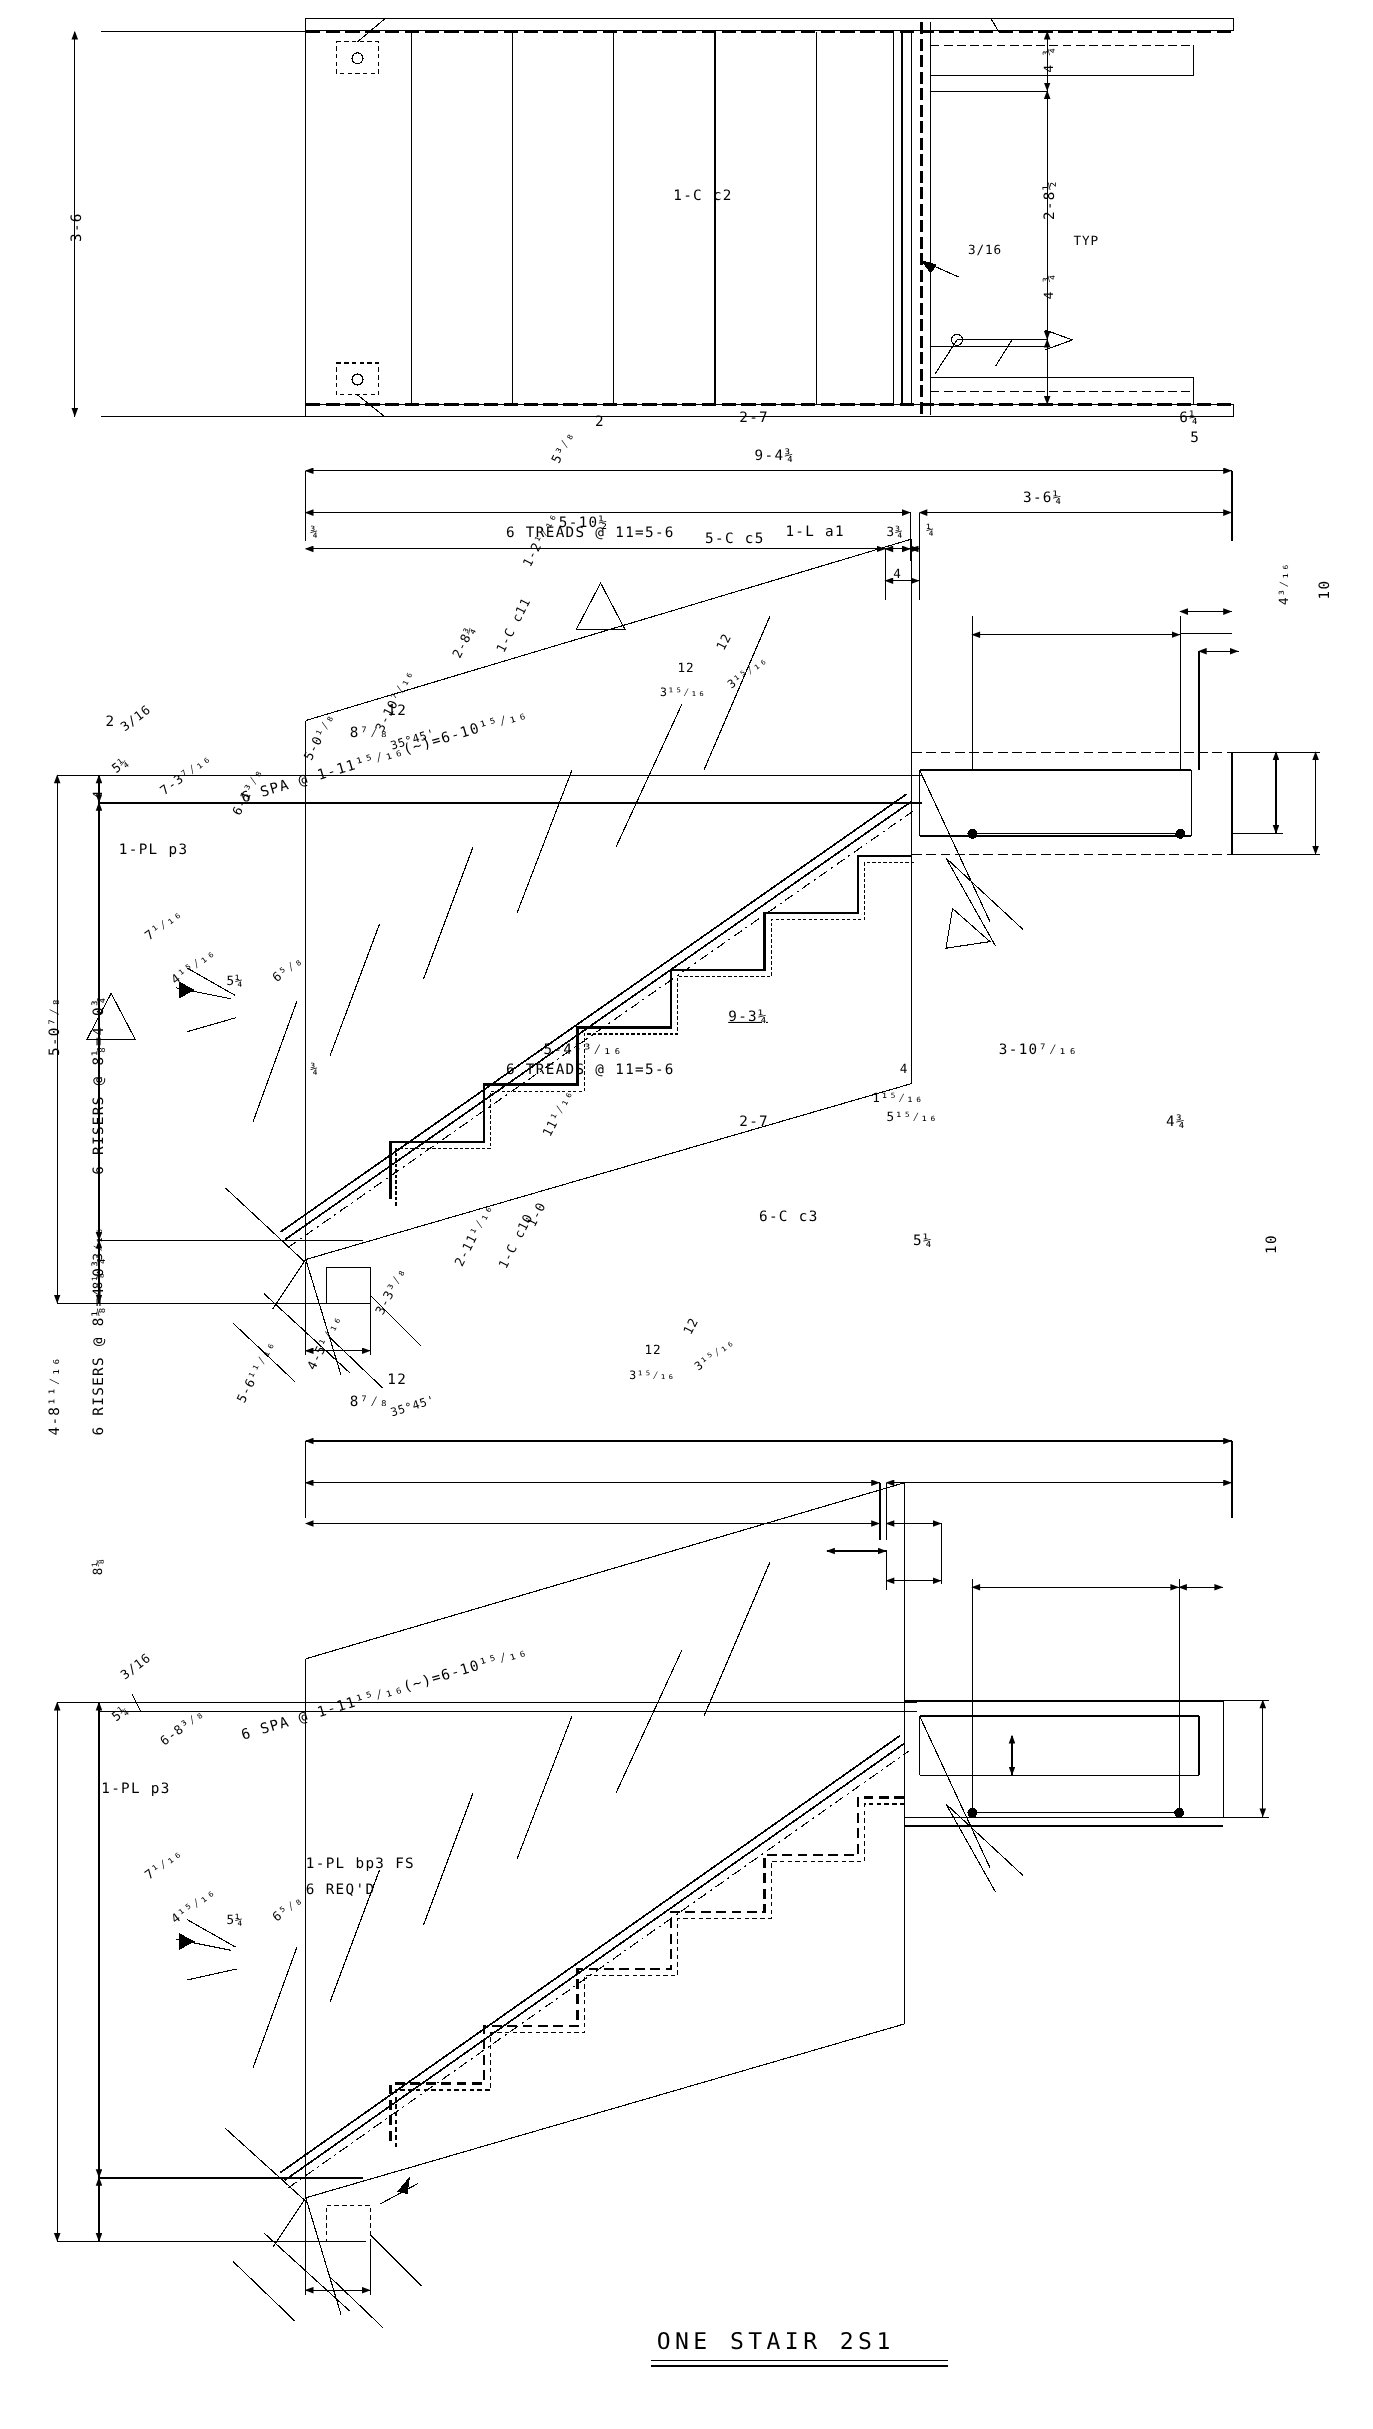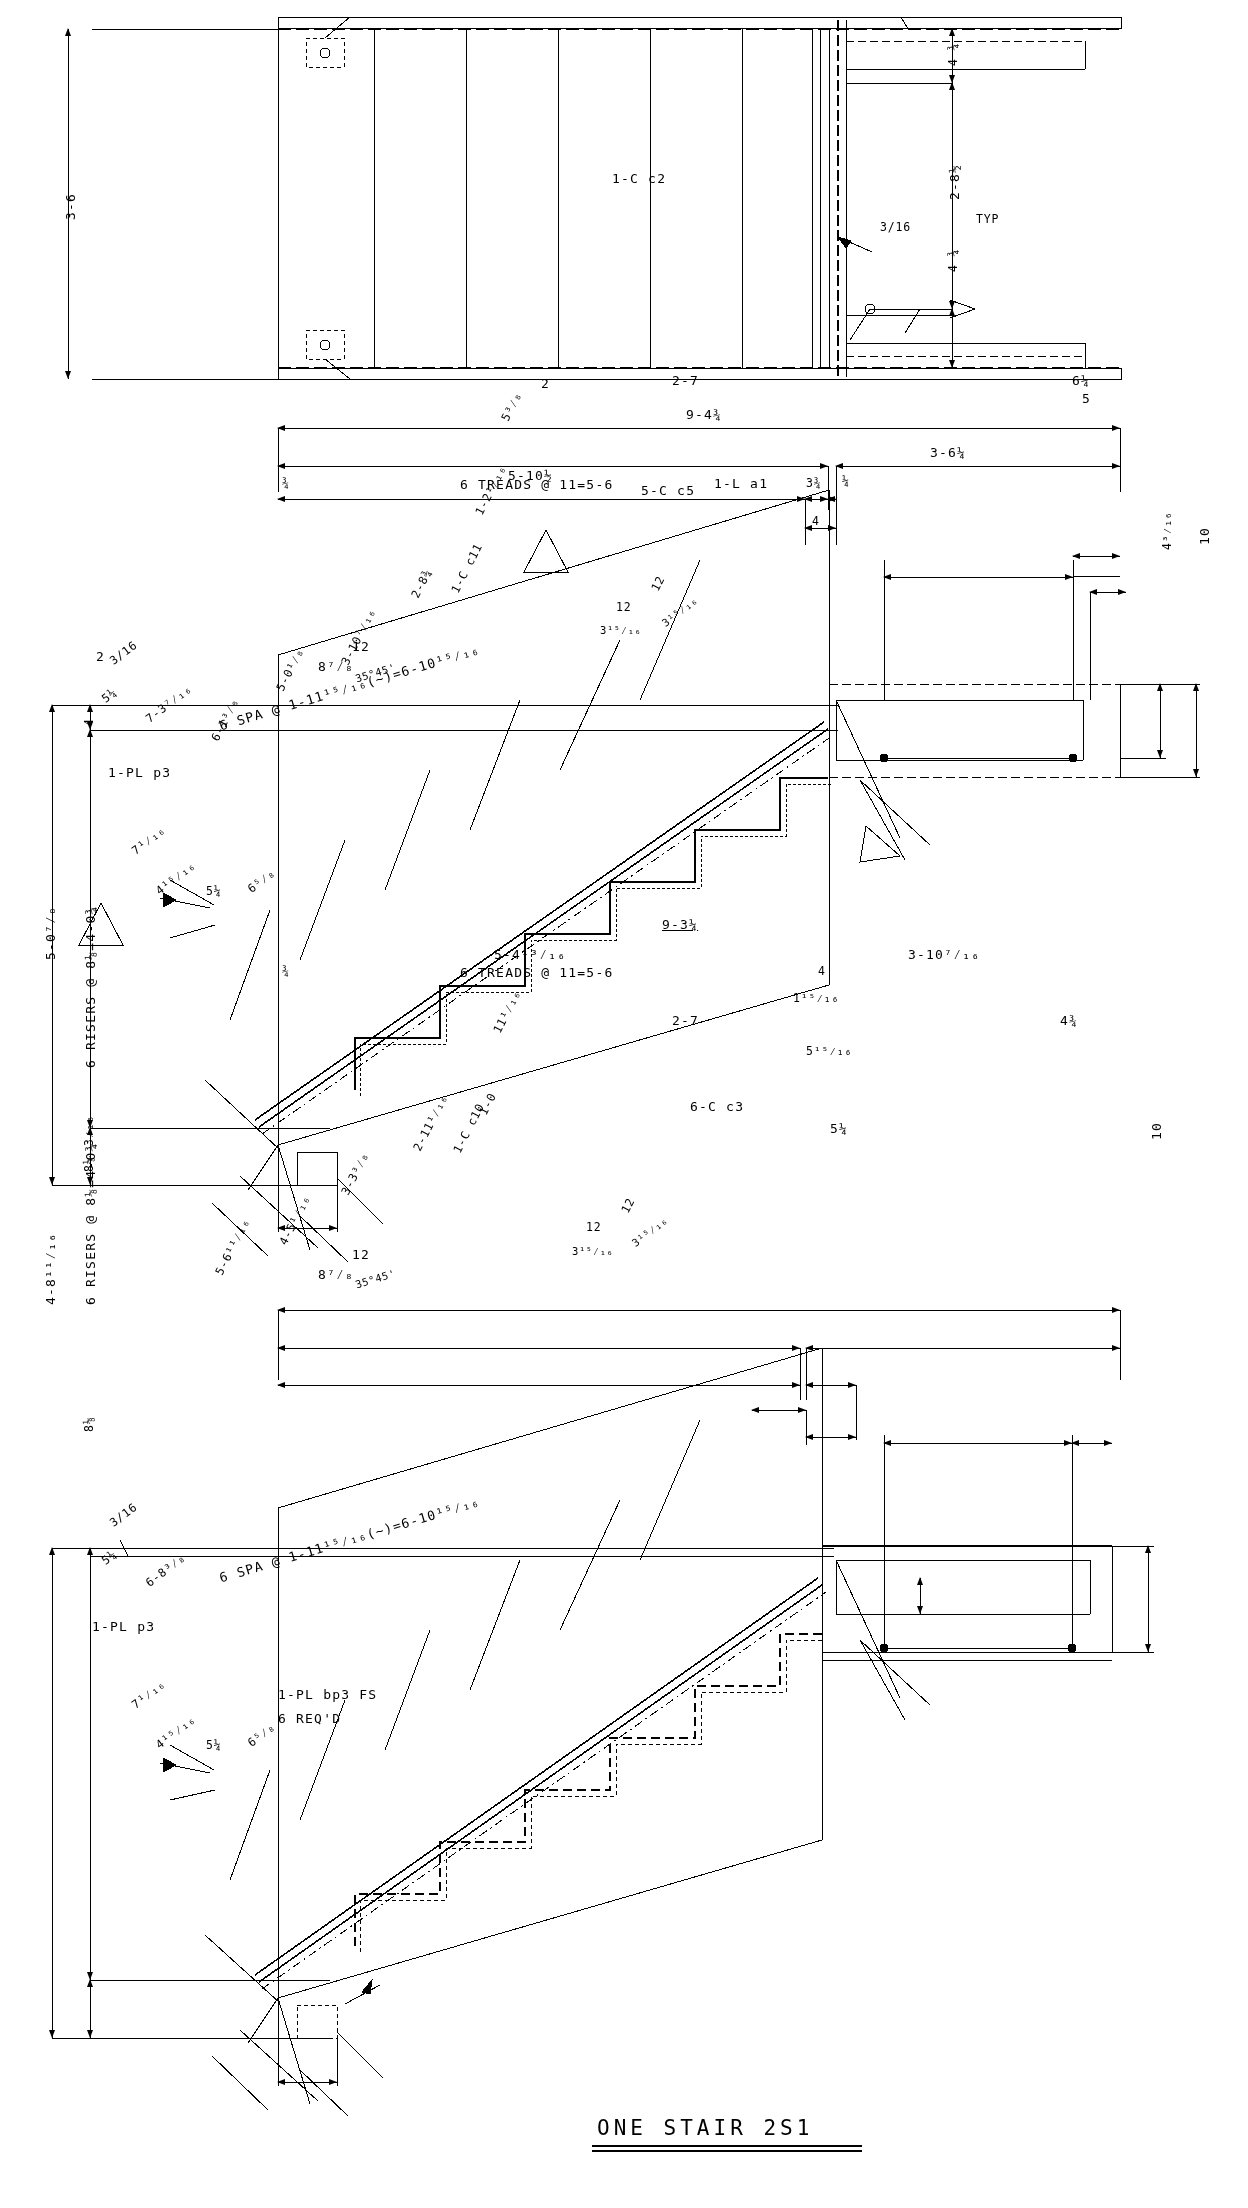--- a/index.html
+++ b/index.html
@@ -366,21 +366,21 @@
 <div class="lbl" style="left:541px;top:377px;">2</div>
 <div class="lbl" style="left:96px;top:650px;">2</div>
 
 <div class="lbl" style="left:662px;top:918px;text-decoration:underline;">9-3¼</div>
 <div class="lbl" style="left:494px;top:948px;">5-4¹³⁄₁₆</div>
 <div class="lbl" style="left:908px;top:948px;">3-10⁷⁄₁₆</div>
 <div class="lbl sm" style="left:282px;top:966px;">¾</div>
 <div class="lbl" style="left:460px;top:966px;">6 TREADS @ 11=5-6</div>
 <div class="lbl sm" style="left:818px;top:966px;">4</div>
 <div class="lbl sm" style="left:750px;top:993px;margin-left:43px;">1¹⁵⁄₁₆</div>
-<div class="lbl sm" style="left:806px;top:1046px;">5¹⁵⁄₁₆</div>
+<div class="lbl sm" style="left:806px;top:1010px;">5¹⁵⁄₁₆</div>
 
 <div class="lbl r90" style="left:44px;top:1305px;">4-8¹¹⁄₁₆</div>
 <div class="lbl r90" style="left:84px;top:1305px;">6 RISERS @ 8⅛=4-0¾</div>
 <div class="lbl r90 sm" style="left:84px;top:1146px;">3⁄₁₆</div>
 <div class="lbl r90 sm" style="left:84px;top:1432px;">8⅛</div>
 
 <div class="lbl" style="left:218px;top:1572px;transform:rotate(-16.5deg);transform-origin:0 0;">6 SPA @ 1-11¹⁵⁄₁₆(~)=6-10¹⁵⁄₁₆</div>
 <div class="lbl sm" style="left:492px;top:1030px;transform:rotate(-63deg);transform-origin:0 0;">11¹⁄₁₆</div>
 <div class="lbl sm" style="left:478px;top:1112px;transform:rotate(-63deg);transform-origin:0 0;">1-0</div>
 <div class="lbl sm" style="left:412px;top:1148px;transform:rotate(-63deg);transform-origin:0 0;">2-11¹⁄₁₆</div>

